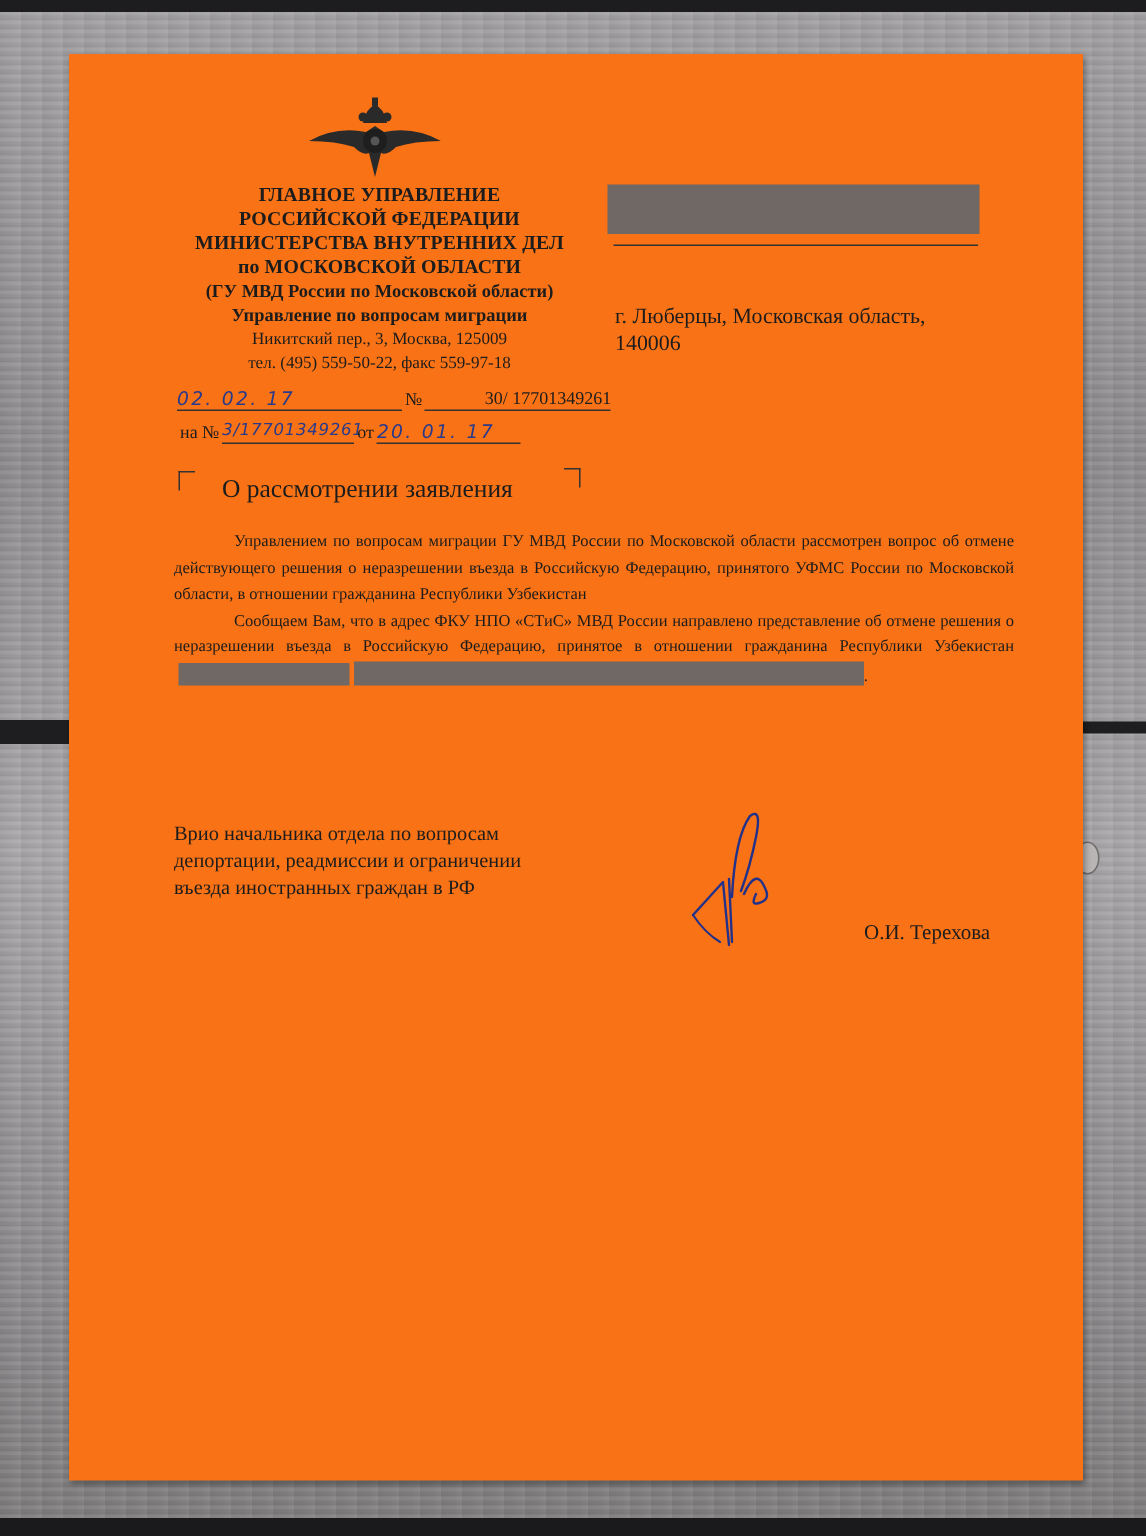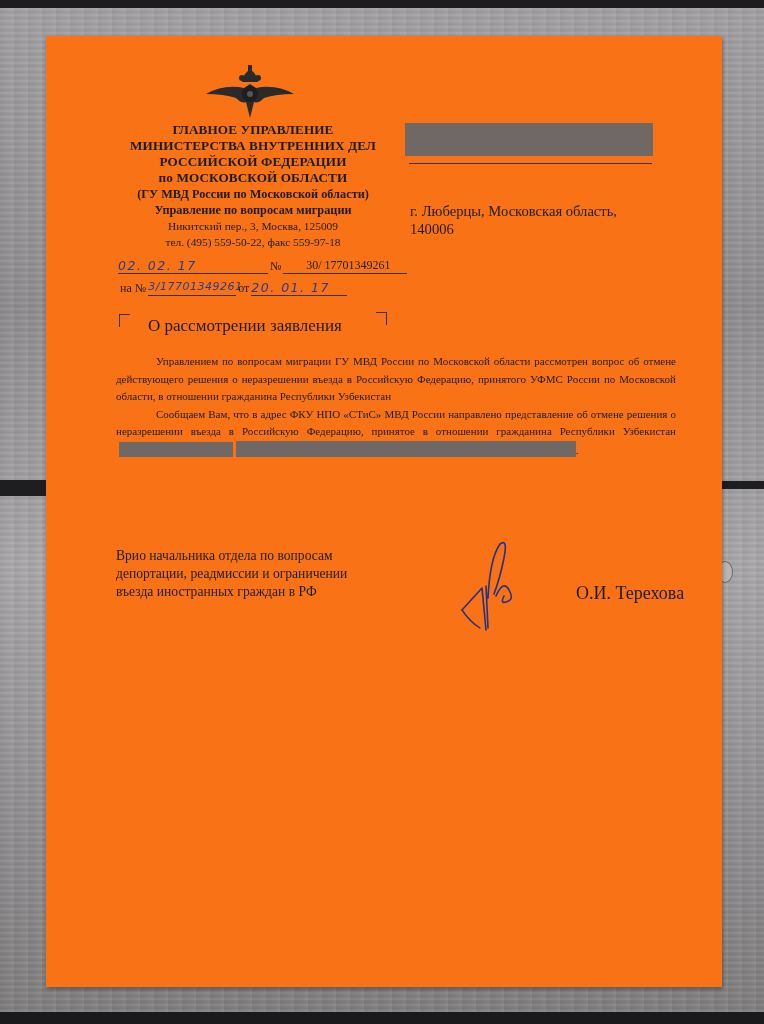--- a/index.html
+++ b/index.html
@@ -40,39 +40,39 @@
     .rec-line { position: absolute; left: 363px; top: 127px; width: 243px; height: 1px; background: #333; }
     .rec-addr { position: absolute; left: 364px; top: 166px; font-size: 14.6px; line-height: 18px; }
 
     
     .reg { position: absolute; left: 72px; font-size: 12px; }
     .reg1 { top: 222px; }
     .reg2 { top: 244px; }
     .hand { font-family: "DejaVu Sans", sans-serif; font-style: italic; color: #2a3a8a !important; font-size: 12.5px; letter-spacing: 1.5px; }
     .fld { display: inline-block; border-bottom: 1px solid #333; height: 15px; vertical-align: bottom; }
     .f-date { width: 150px; }
-    .f-num { width: 118px; text-align: center; padding-left: 6px; }
+    .f-num { width: 118px; text-align: right; padding-left: 6px; }
     .f-ref { width: 88px; text-align: left; font-size: 11px; letter-spacing: 0.5px; }
     .f-from { width: 96px; }
     .lbl { font-size: 12px; padding: 0 2px; }
 
     .subj-corner-l { position: absolute; left: 73px; top: 278px; width: 10px; height: 12px; border-left: 1.3px solid #333; border-top: 1.3px solid #333; }
     .subj-corner-r { position: absolute; left: 330px; top: 276px; width: 10px; height: 12px; border-right: 1.3px solid #333; border-top: 1.3px solid #333; }
     .subj { position: absolute; left: 102px; top: 280px; font-size: 17px; }
 
     
     .body { position: absolute; left: 70px; top: 317px; width: 560px; font-size: 11px; line-height: 17.6px; text-align: justify; }
     .body p { margin: 0; text-indent: 40px; }
     .inline-redact { display: inline-block; width: 114px; height: 15px; background: #6f6865; vertical-align: -3px; margin-left: 3px; }
     .block-redact { display: inline-block; width: 340px; height: 16px; background: #6f6865; vertical-align: -3px; }
 
     
     .sig-title { position: absolute; left: 70px; top: 511px; font-size: 13.6px; line-height: 18px; }
     .signature { position: absolute; left: 414px; top: 502px; width: 60px; height: 95px; }
-    .sig-name { position: absolute; left: 530px; top: 547px; font-size: 18px; }
+    .sig-name { position: absolute; left: 530px; top: 579px; font-size: 14px; }
   </style>
 </head>
 <body>
 
 <div class="wood"></div>
 <div class="topshadow"></div>
 <div class="gap" style="left:0; top:480px; width:47px;"></div>
 <div class="gap" style="left:722px; top:481px; width:42px; height:8px;"></div>
 <div class="knot"></div>
 <div class="bottomshadow"></div>
@@ -84,22 +84,22 @@
     <circle cx="46" cy="30" r="8" fill="#1e1e1e"></circle>
     <circle cx="46" cy="30" r="3" fill="#555"></circle>
     <path d="M38 18 Q40 8 46 6 Q52 8 54 18 Z" fill="#2a2a2a"></path>
     <circle cx="38" cy="14" r="3" fill="#2a2a2a"></circle>
     <circle cx="54" cy="14" r="3" fill="#2a2a2a"></circle>
     <rect x="44" y="1" width="4" height="6" fill="#2a2a2a"></rect>
   </svg>
 
   <div class="head">
     <div class="b">ГЛАВНОЕ УПРАВЛЕНИЕ</div>
+    <div class="b">РОССИЙСКОЙ ФЕДЕРАЦИИ</div>
     <div class="b">МИНИСТЕРСТВА ВНУТРЕННИХ ДЕЛ</div>
-    <div class="b">РОССИЙСКОЙ ФЕДЕРАЦИИ</div>
     <div class="b">по МОСКОВСКОЙ ОБЛАСТИ</div>
     <div class="b2">(ГУ МВД России по Московской области)</div>
     <div class="b2">Управление по вопросам миграции</div>
     <div class="r">Никитский пер., 3, Москва, 125009</div>
     <div class="r">тел. (495) 559-50-22, факс 559-97-18</div>
   </div>
 
   <div class="redact-top"></div>
   <div class="rec-line"></div>
   <div class="rec-addr">

